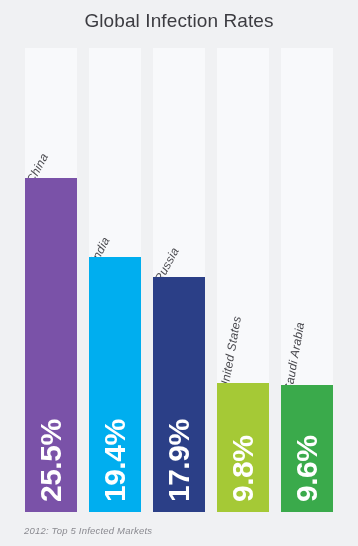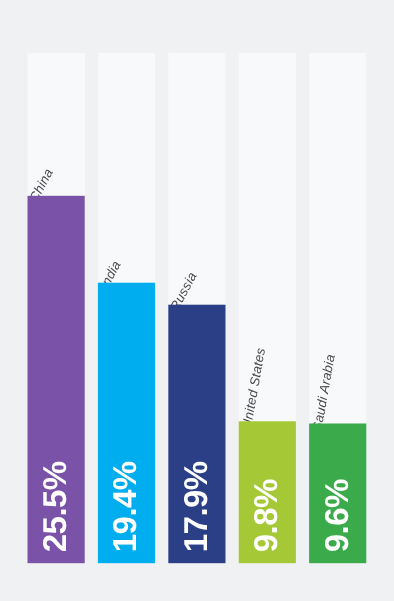--- a/index.html
+++ b/index.html
@@ -87,20 +87,21 @@
     color: #8a8a90;
     white-space: nowrap;
     letter-spacing: 0.2px;
   }
 </style>
 </head>
 <body>
 
 <div id="chart-root">
 
+  <div class="chart-title">Global Infection Rates</div>
 
   <div class="plot">
 
     <div class="col-track" style="left:25px;"></div>
     <div class="col-track" style="left:89px;"></div>
     <div class="col-track" style="left:153px;"></div>
     <div class="col-track" style="left:217px;"></div>
     <div class="col-track" style="left:281px;"></div>
 
     <div class="cat-label" style="left:36px;  top:172px; transform: rotate(-62deg);">China</div>
@@ -124,14 +125,15 @@
     <div class="bar" style="left:217px; height:129px; background:#a5c936;">
       <div class="bar-value">9.8%</div>
     </div>
 
     <div class="bar" style="left:281px; height:127px; background:#3aaa4b;">
       <div class="bar-value">9.6%</div>
     </div>
 
   </div>
 
+  <div class="footer-note">2012: Top 5 Infected Markets</div>
 
 </div>
 
 </body></html>

